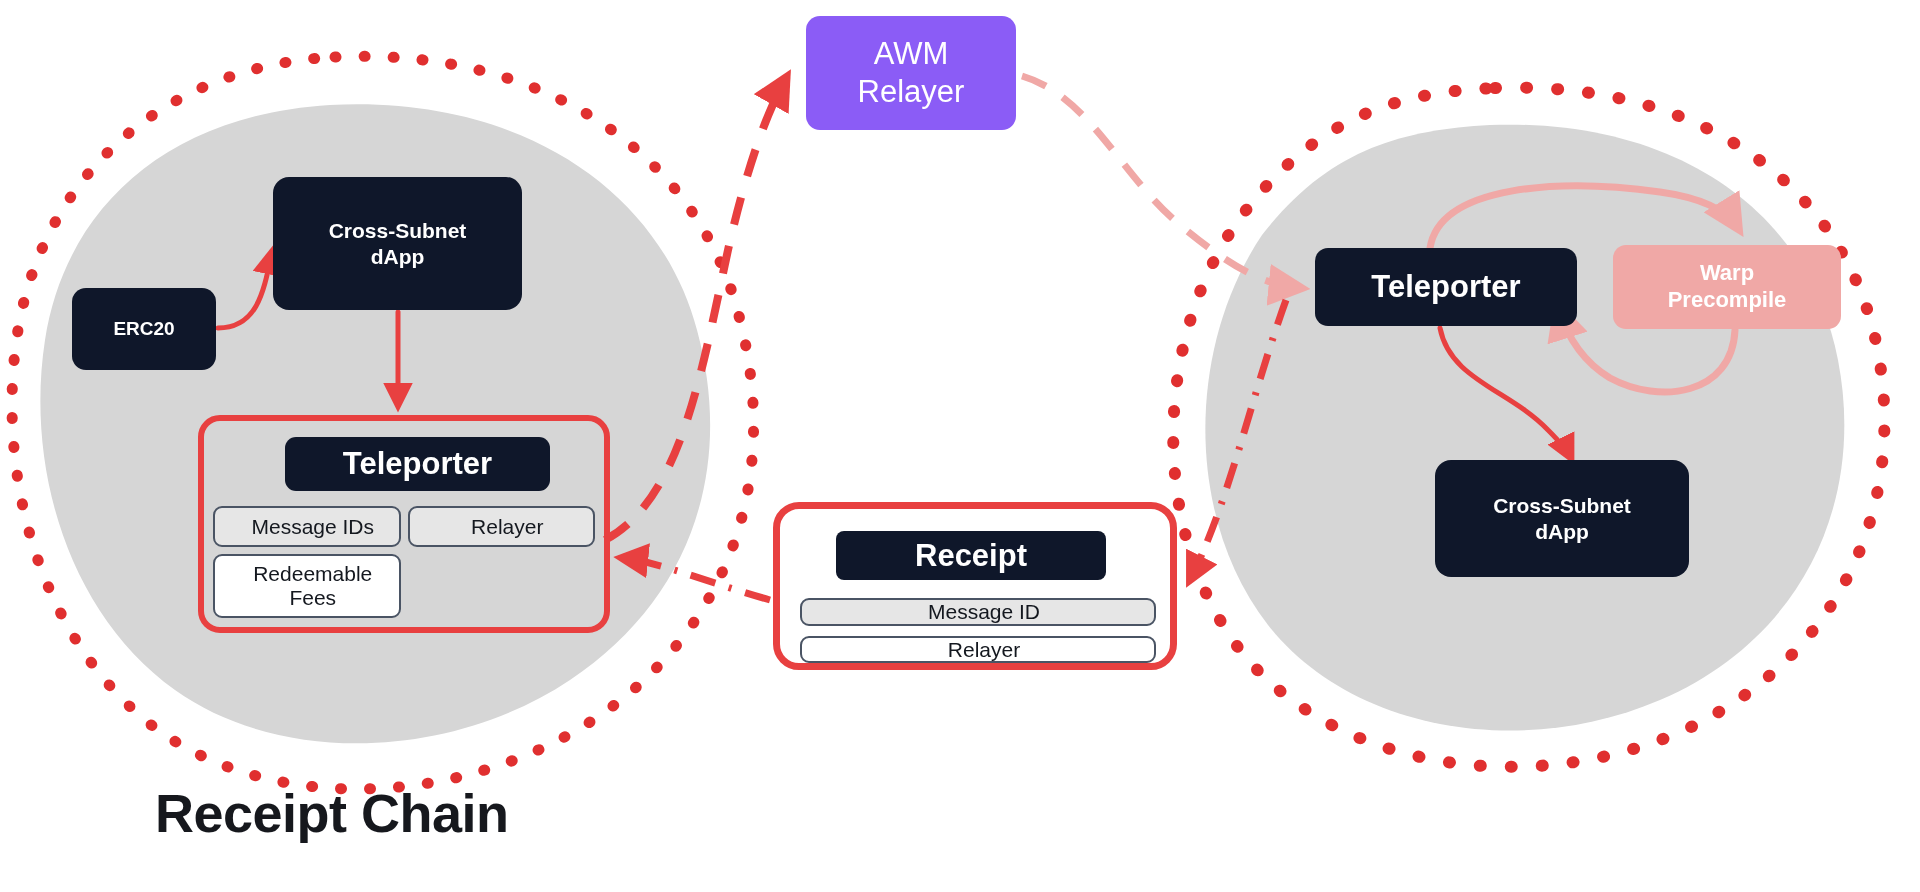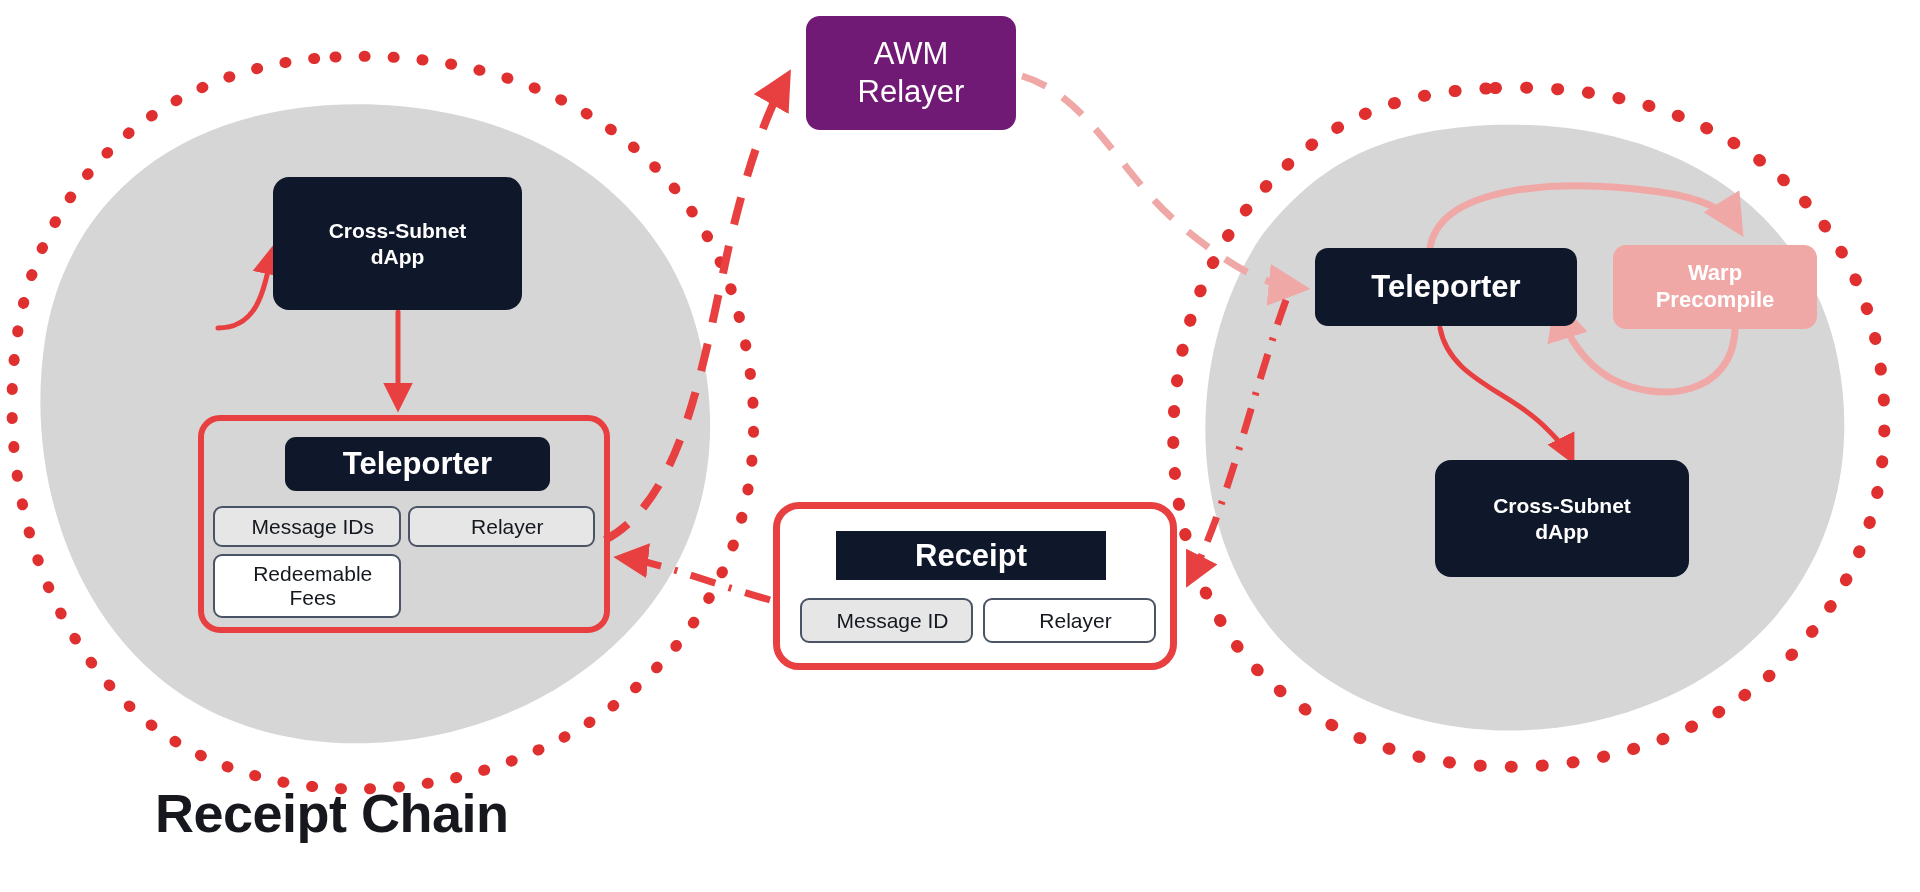--- a/index.html
+++ b/index.html
@@ -96,55 +96,55 @@
     left: 213px; top: 506px;
     width: 382px; height: 112px;
   }
   
   #awm-relayer {
     left: 806px; top: 16px;
     width: 210px; height: 114px;
     font-size: 31px;
     font-weight: normal;
     border-radius: 14px;
-    background: #701a75;
+    background: #8b5cf6;
     color: #ffffff;
   }
   #receipt-group {
     position: absolute;
     left: 773px; top: 502px;
     width: 404px; height: 168px;
     box-sizing: border-box;
     border: 7px solid #e84040;
     border-radius: 26px;
     background: #ffffff;
   }
   #receipt-title {
     position: absolute;
     left: 836px; top: 531px;
     width: 270px; height: 49px;
     font-size: 31px;
-    border-radius: 0;
+    border-radius: 8px;
   }
   #receipt-sub {
     left: 800px; top: 598px;
-    width: 356px; height: 45px;
-    grid-template-columns: 1fr 1fr;
+    width: 356px; height: 39px;
+    grid-template-columns: 1fr;
     gap: 10px;
   }
   
   #dst-teleporter {
     left: 1315px; top: 248px;
     width: 262px; height: 78px;
     font-size: 31px;
     border-radius: 13px;
   }
   #warp-precompile {
     left: 1613px; top: 245px;
-    width: 204px; height: 84px;
+    width: 228px; height: 84px;
     font-size: 22px;
     border-radius: 13px;
     background: #f0a8a6;
   }
   #dst-dapp {
     left: 1435px; top: 460px;
     width: 254px; height: 117px;
     font-size: 21px;
     border-radius: 16px;
   }
@@ -257,20 +257,21 @@
                C 1580,360 1565,330 1558,308" fill="none" stroke="#f0a8a6" stroke-width="7" stroke-linecap="round" marker-end="url(#arrow-faded)"></path>
     </g>
 
     <g>
       <path d="M 1440,328
                C 1450,380 1510,390 1548,430
                C 1562,444 1568,452 1571,458" fill="none" stroke="#e84040" stroke-width="5" stroke-linecap="round" marker-end="url(#arrow-red)"></path>
     </g>
   </svg>
 
+  <div class="node" id="erc20">ERC20</div>
 
   <div class="node" id="src-dapp">Cross-Subnet
 dApp</div>
 
   <div id="src-teleporter-group"></div>
 
   <div class="node" id="src-teleporter-title">Teleporter</div>
 
   <div class="subgrid" id="src-sub">
     <div class="subbox shade">Message IDs</div>

